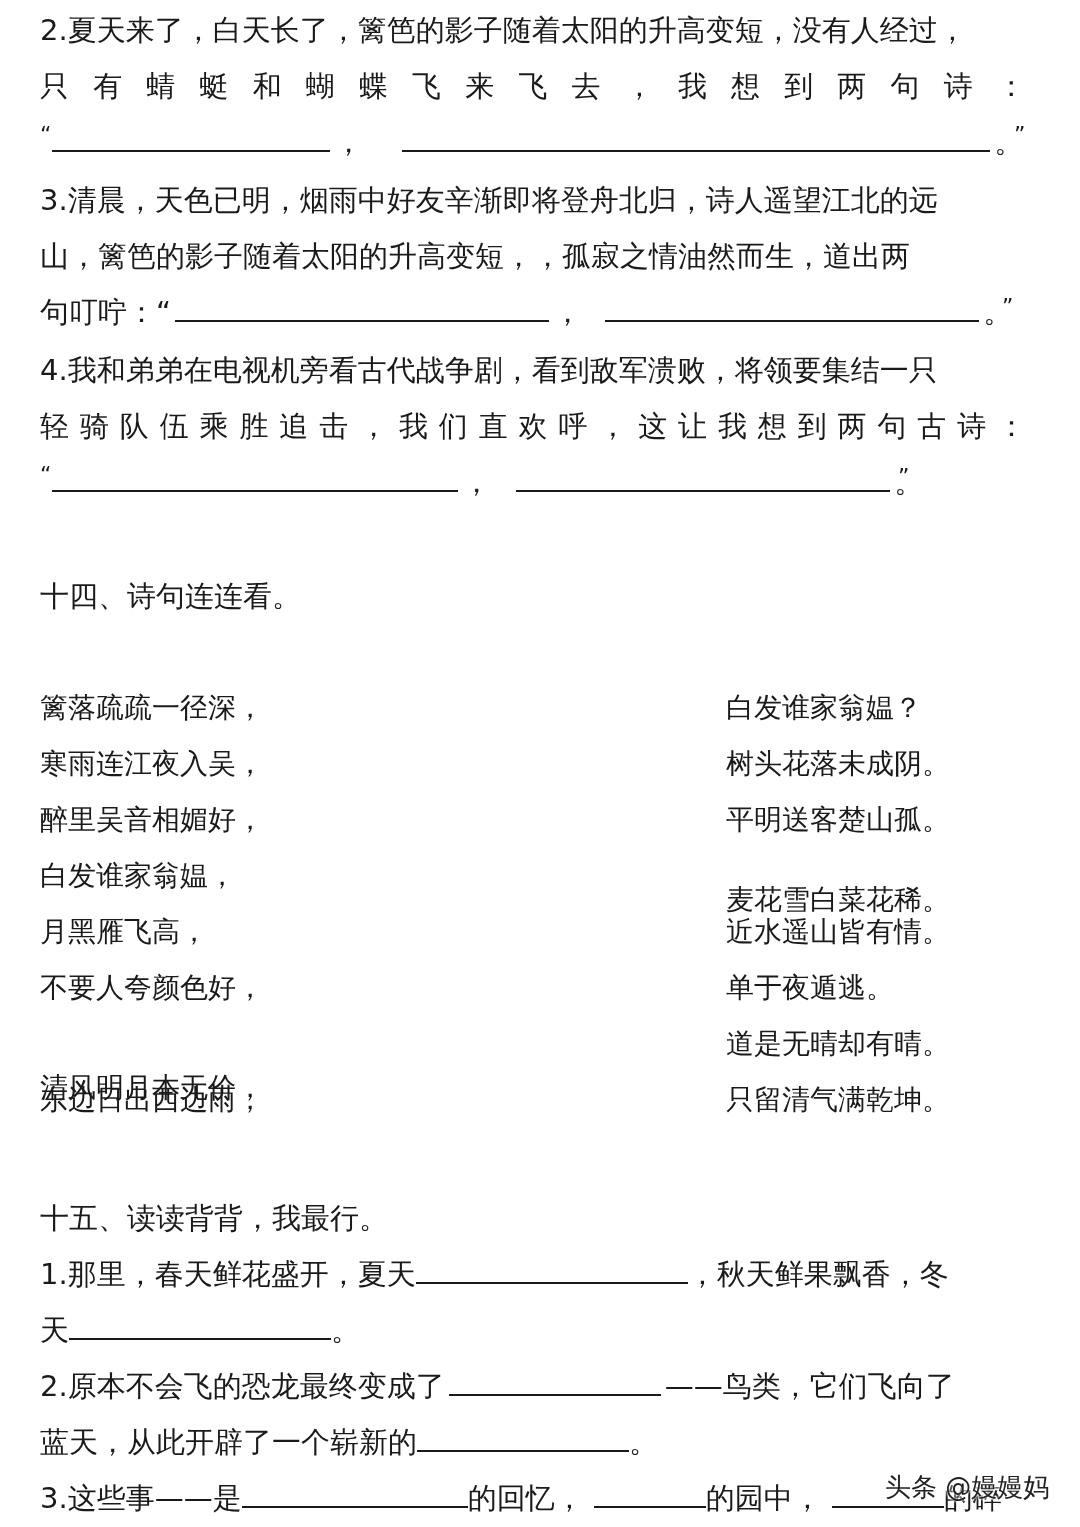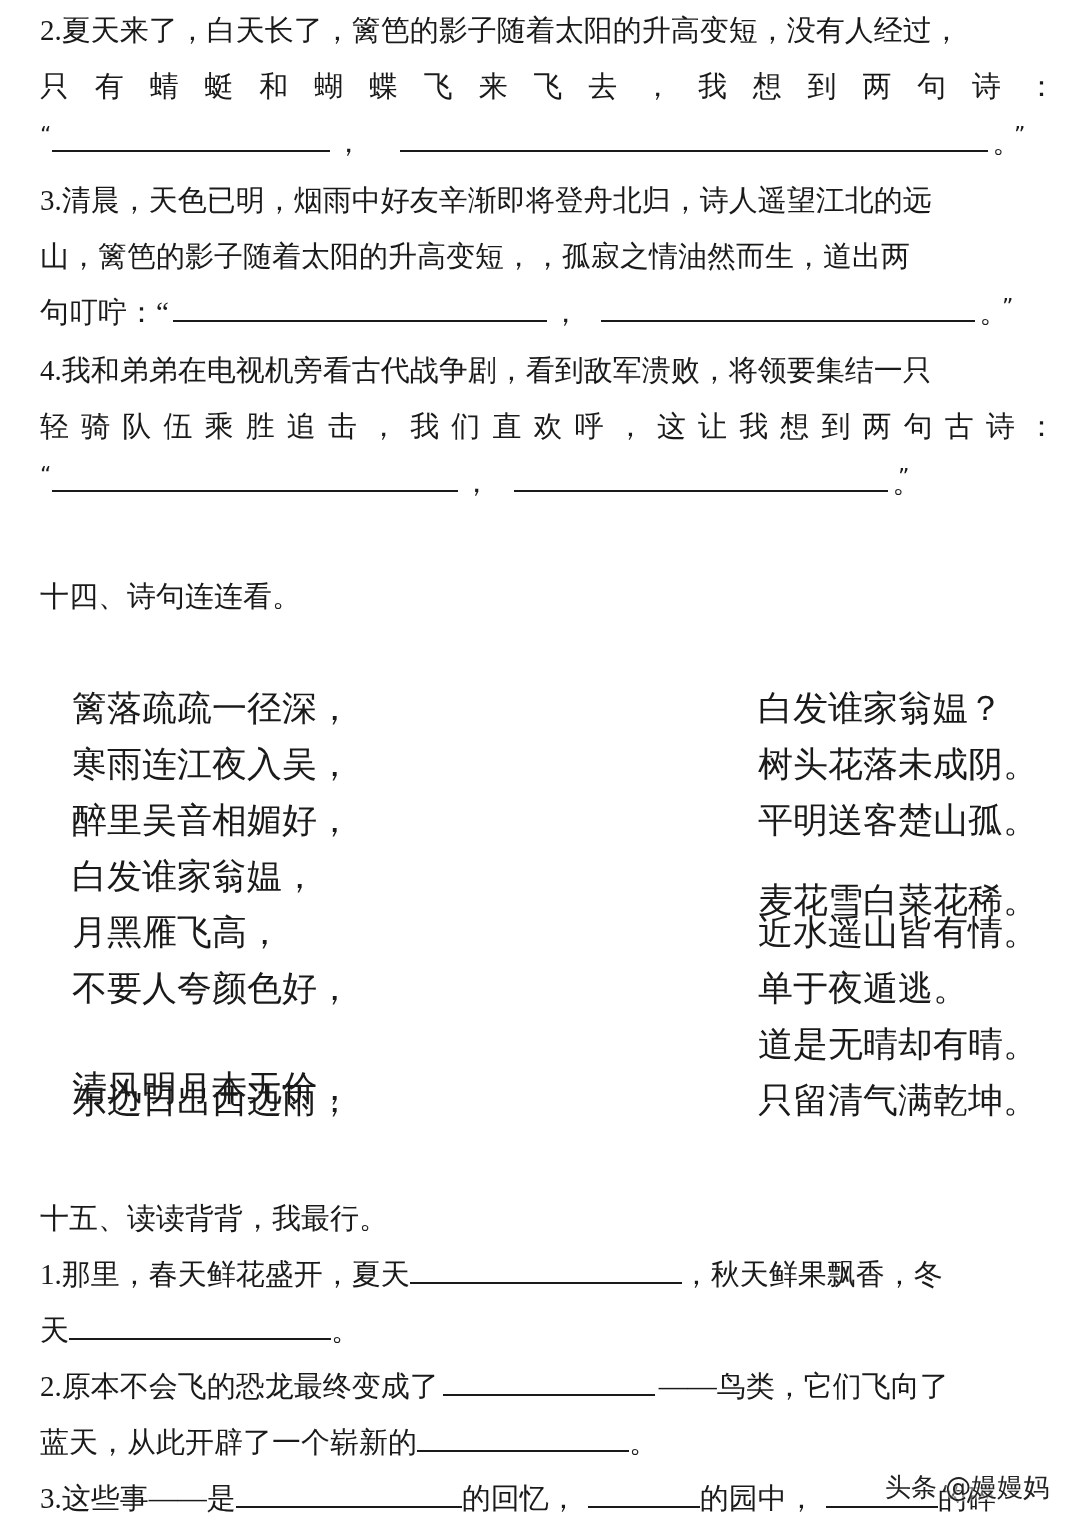--- a/index.html
+++ b/index.html
@@ -2,37 +2,37 @@
 <html><head>
 <meta charset="utf-8">
 <style>
   html, body { margin: 0; padding: 0; background: #ffffff; }
   body {
     width: 1080px; height: 1527px; overflow: hidden; position: relative;
     font-family: "DejaVu Sans", "Liberation Sans", sans-serif;
     color: #1a1a1a;
   }
   .line {
-    position: absolute; left: 40px; right: 24px;
-    font-size: 29px; line-height: 40px; white-space: nowrap; font-family: Liberation Serif, serif;
+    position: absolute; left: 40px; right: 54px;
+    font-size: 29px; line-height: 40px; white-space: nowrap;
   }
   .justify {
     display: flex; justify-content: space-between;
   }
   .blank {
     display: inline-block; border-bottom: 2px solid #1a1a1a;
     height: 26px; vertical-align: baseline; margin: 0 4px;
   }
   .q-open { position: absolute; left: 40px; font-size: 22px; line-height: 22px; }
   .q-close { position: absolute; font-size: 22px; line-height: 22px; }
   .heading {
     position: absolute; left: 40px; font-size: 29px; font-weight: normal; line-height: 40px;
   }
   .poem-left, .poem-right {
-    position: absolute; font-size: 35px; line-height: 40px; white-space: nowrap; margin-left: 32px;
+    position: absolute; font-size: 28px; line-height: 40px; white-space: nowrap;
   }
   .poem-left { left: 40px; }
   .poem-right { left: 726px; }
   .watermark {
     position: absolute; left: 885px; top: 1470px; font-size: 26px; color: #222;
     text-shadow: 0 0 3px #fff, 0 0 3px #fff; white-space: nowrap;
   }
 </style>
 </head>
 <body>

